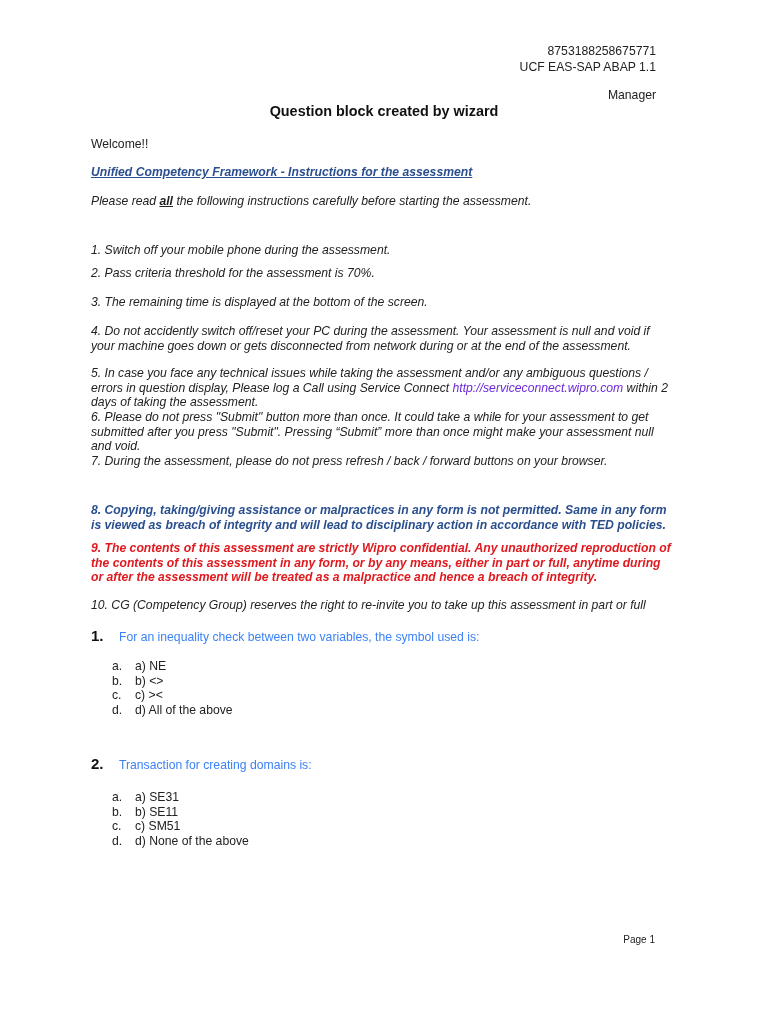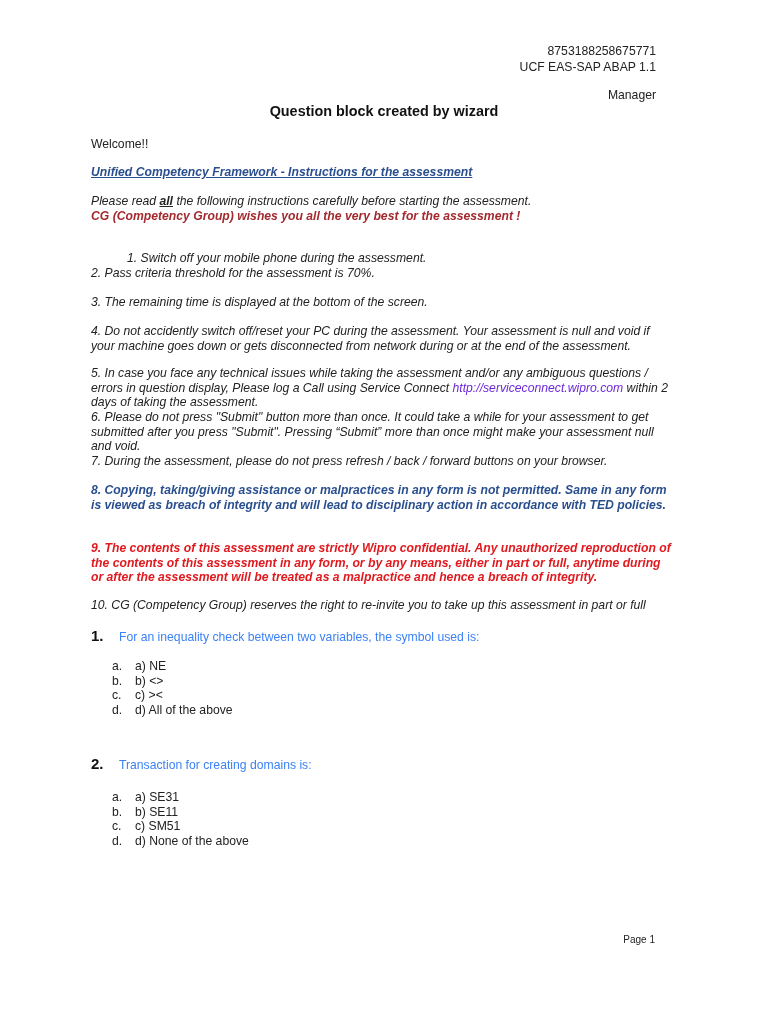--- a/index.html
+++ b/index.html
@@ -36,36 +36,35 @@
 <div class="title">Question block created by wizard</div>
 
 <div class="block" style="top:137px;">Welcome!!</div>
 
 <div class="block" style="top:165px;">
   <span class="blue-link">Unified Competency Framework - Instructions for the assessment</span>
 </div>
 
 <div class="block it" style="top:194px;">
   <span>Please read </span><span class="u-strong">all</span><span> the following instructions carefully before starting the assessment.</span><br>
-  <span class="darkred">CG (Competency Group) wishes you all the very best for the assessment !</span>
 </div>
 
-<div class="block it" style="top:251px;margin-left:36px;">1.  Switch off your mobile phone during the assessment.</div>
+<div class="block it" style="top:243px;">1.  Switch off your mobile phone during the assessment.</div>
 <div class="block it" style="top:266px;">2.  Pass criteria threshold for the assessment is 70%.</div>
 <div class="block it" style="top:295px;">3.  The remaining time is displayed at the bottom of the screen.</div>
 <div class="block it" style="top:324px;">4.  Do not accidently switch off/reset your PC during the assessment. Your assessment is null and void if your machine goes down or gets disconnected from network during or at the end of the assessment.</div>
 
 <div class="block it" style="top:366px;">
   <span>5.  In case you face any technical issues while taking the assessment and/or any ambiguous questions / errors in question display, Please log a Call using Service Connect </span><span class="url">http://serviceconnect.wipro.com</span><span> within 2 days of taking the assessment.</span>
 </div>
 
 <div class="block it" style="top:410px;">6.  Please do not press "Submit" button more than once. It could take a while for your assessment to get submitted after you press "Submit". Pressing “Submit” more than once might make your assessment null and void.</div>
 <div class="block it" style="top:454px;">7.  During the assessment, please do not press refresh / back / forward buttons on your browser.</div>
 
-<div class="block blue-bold" style="top:483px;">8.  Copying, taking/giving assistance or malpractices in any form is not permitted. Same in any form is viewed as breach of integrity and will lead to disciplinary action in accordance with TED policies.</div>
+<div class="block blue-bold" style="top:503px;">8.  Copying, taking/giving assistance or malpractices in any form is not permitted. Same in any form is viewed as breach of integrity and will lead to disciplinary action in accordance with TED policies.</div>
 <div class="block red-bold" style="top:541px;">9.  The contents of this assessment are strictly Wipro confidential. Any unauthorized reproduction of the contents of this assessment in any form, or by any means, either in part or full, anytime during or after the assessment will be treated as a malpractice and hence a breach of integrity.</div>
 <div class="block it" style="top:598px;">10. CG (Competency Group) reserves the right to re-invite you to take up this assessment in part or full</div>
 
 <div class="qnum" style="top:627px;">1.</div>
 <div class="qtext" style="top:630px;">For an inequality check between two variables, the symbol used is:</div>
 <div class="opts" style="top:659px;">
   <div class="opt">
       <span class="l">a.</span>
       <span>a) NE</span>
     </div>

